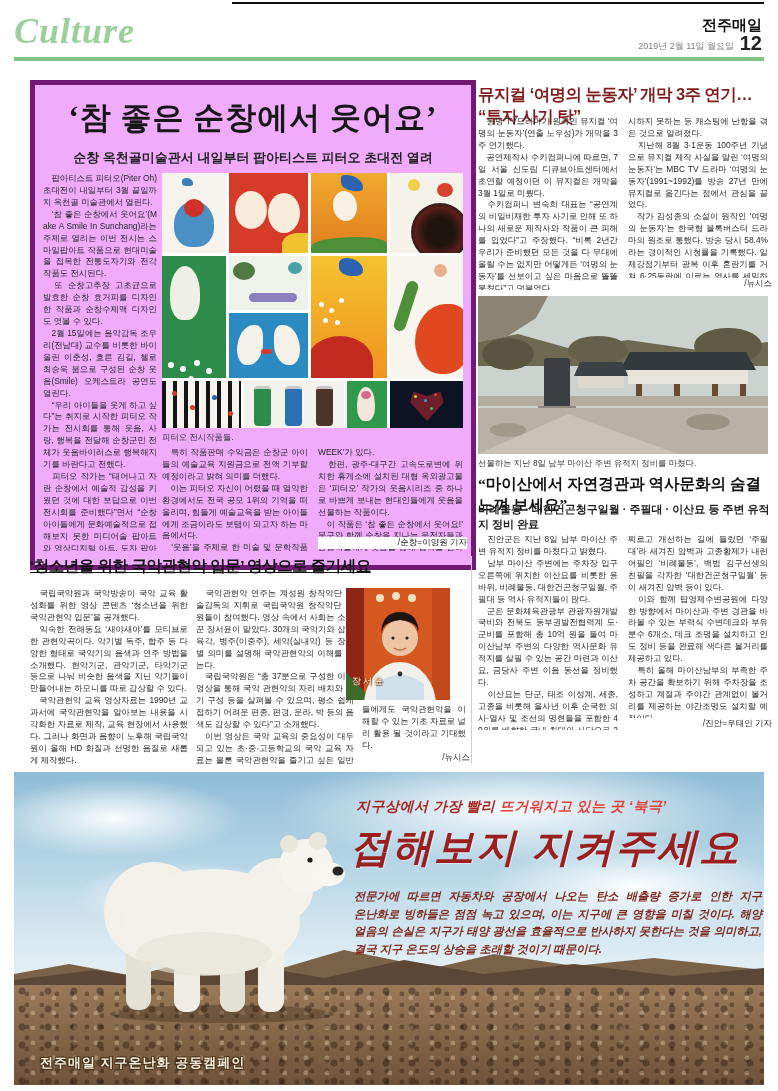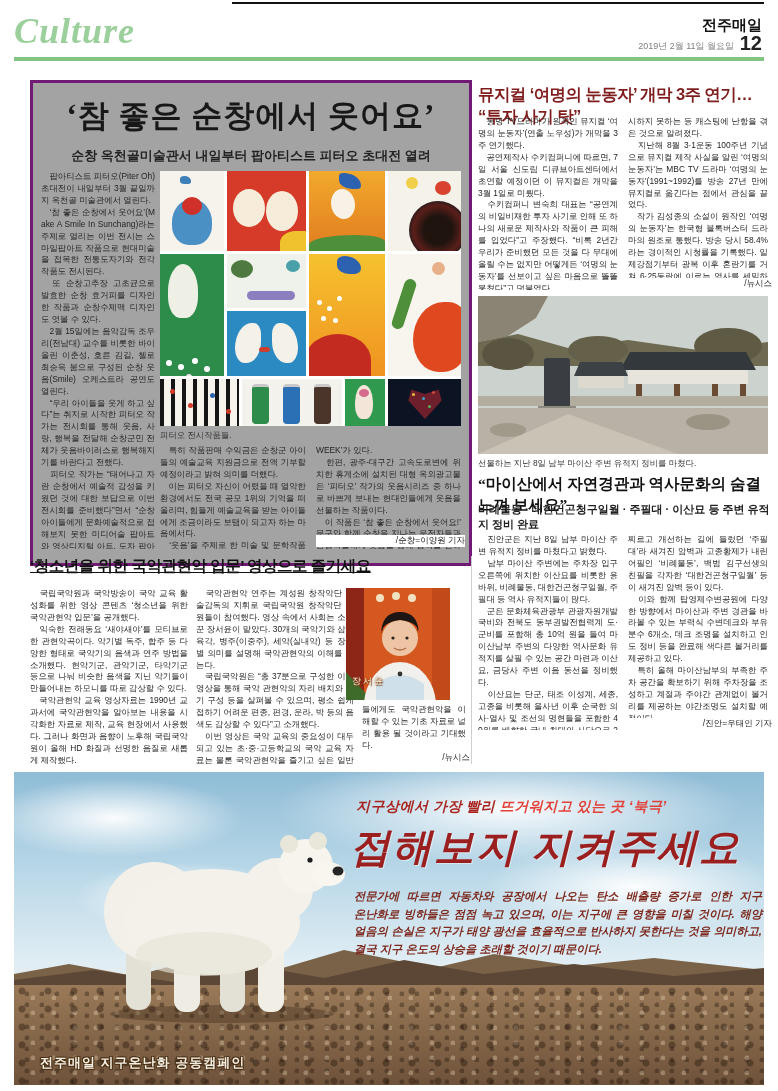--- a/index.html
+++ b/index.html
@@ -15,21 +15,21 @@
   .pagenum{position:absolute;right:16px;top:32px;font-size:20px;font-weight:bold;color:#222;}
   .greenrule{position:absolute;left:14px;top:57px;width:750px;height:4px;background:#82c482;}
 
   
   .col{position:absolute;font-size:8.4px;line-height:1.42;text-align:justify;color:#242424;
        white-space:pre-line;overflow:hidden;word-break:break-all;}
   .byline{position:absolute;font-size:8.5px;color:#222;text-align:right;background:#fff;padding-left:4px;}
   .caption{position:absolute;font-size:8.4px;color:#333;}
 
   
-  .main-box{position:absolute;left:30px;top:80px;width:436px;height:480px;border:3px solid #701a75;background:#a3a3a3;}
+  .main-box{position:absolute;left:30px;top:80px;width:436px;height:480px;border:5px solid #701a75;background:#f0abfc;}
   .main-headline{position:absolute;left:0;top:12px;width:100%;text-align:center;
         font-family:"Liberation Serif",serif;font-size:31px;font-weight:600;letter-spacing:1px;color:#181818;}
   .main-subhead{position:absolute;left:0;top:64px;width:100%;text-align:center;font-size:13px;font-weight:bold;color:#222;}
 
   
   .art-grid{position:absolute;left:127px;top:88px;width:301px;height:255px;background:#fff;}
   .art{position:absolute;overflow:hidden;}
   .art i{position:absolute;display:block;}
   .a1{left:0;top:0;width:64px;height:80px;background:#f6f3ec;}
   .a1::before{content:"";position:absolute;left:12px;bottom:6px;width:40px;height:46px;background:#4a90c4;border-radius:50% 50% 42% 42%;}

